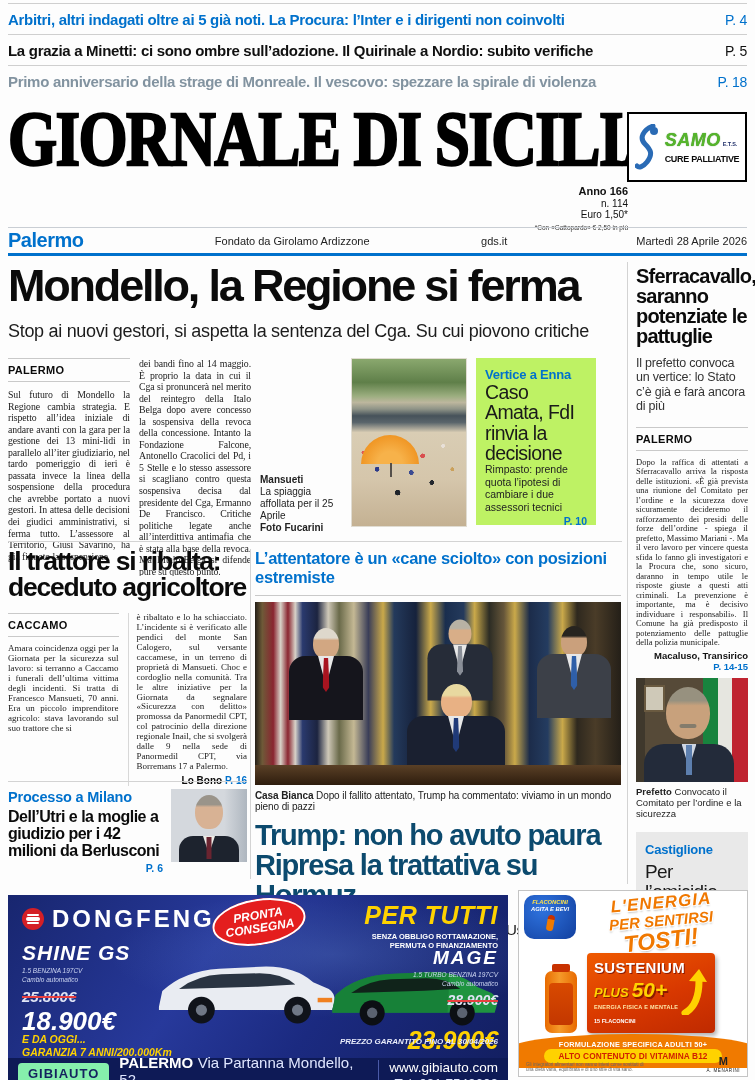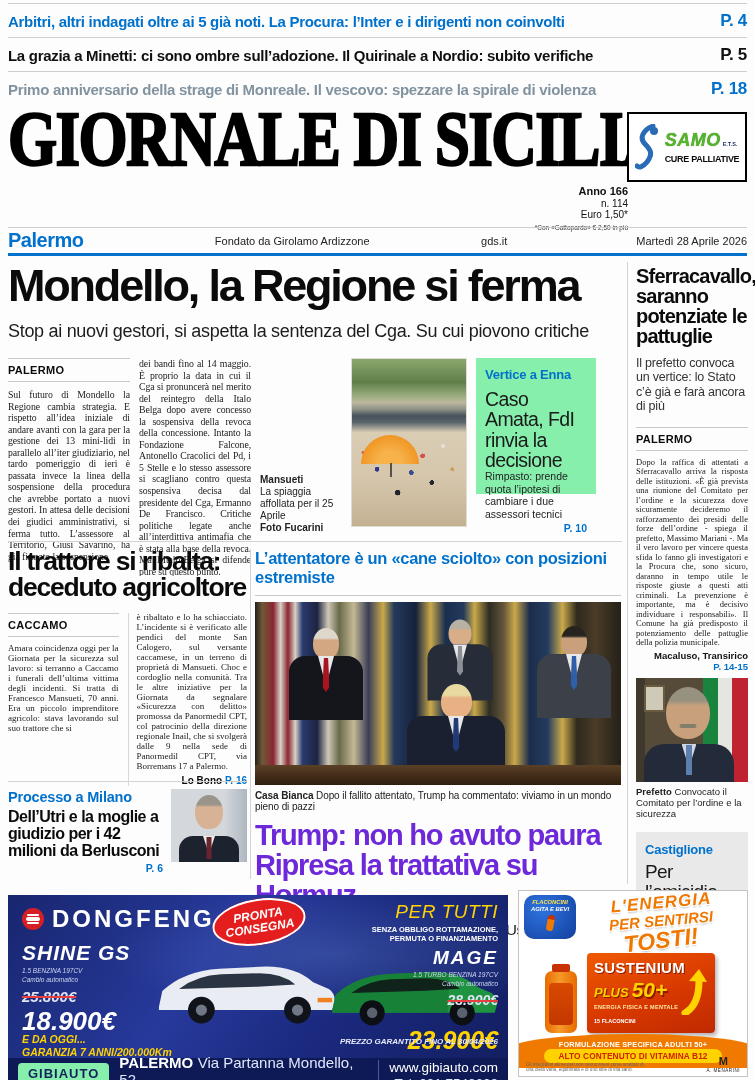--- a/index.html
+++ b/index.html
@@ -3,21 +3,21 @@
 <meta charset="utf-8">
 <style>
   html,body{margin:0;padding:0;background:#ffffff;}
   .page{position:relative;width:755px;height:1080px;background:#fdfdfd;overflow:hidden;
         font-family:"Liberation Sans",sans-serif;color:#111;}
   .hairline{background:#d3d3d3;position:absolute;}
   
   .topstrip{position:absolute;top:3px;left:8px;right:8px;}
   .strip-row{display:flex;justify-content:space-between;align-items:center;
              padding:7px 0 6px;border-top:1px solid #cfcfcf;font-weight:bold;font-size:15px;letter-spacing:-.3px;}
-  .strip-row .sp{font-weight:bold;font-size:17px;color:#0071cc;white-space:nowrap;margin-left:4px;}
+  .strip-row .sp{font-weight:normal;font-size:14px;color:#0071cc;white-space:nowrap;margin-left:4px;}
   .strip-1 .st{color:#0071cc;} .strip-2 .st{color:#101010;} .strip-2 .sp{color:#101010;}
   .strip-3 .st{color:#8293a0;}
   
   .mast-title{position:absolute;top:101px;left:8px;font-family:"Liberation Serif",serif;
               font-weight:bold;font-size:79px;line-height:.95;letter-spacing:-2px;color:#000;
               -webkit-text-stroke:2.4px #000;transform:scaleX(.80);transform-origin:left top;white-space:nowrap;}
   .samo-box{position:absolute;top:112px;right:8px;width:116px;height:66px;border:2.5px solid #000;
             background:#fff;display:flex;align-items:center;justify-content:center;gap:4px;}
   .samo-col{display:flex;flex-direction:column;align-items:flex-start;}
   .samo-name{font-size:18px;font-weight:bold;font-style:italic;color:#56b52c;letter-spacing:.5px;
@@ -61,24 +61,24 @@
       radial-gradient(circle 5px at 70% 74%,#23272e 0 45%,transparent 50%),
       radial-gradient(circle 4px at 10% 56%,#e05555 0 45%,transparent 50%),
       radial-gradient(circle 4px at 88% 66%,#caa05a 0 45%,transparent 50%),
       radial-gradient(circle 5px at 52% 68%,#3b4b92 0 45%,transparent 50%),
       radial-gradient(circle 4px at 32% 60%,#e8cfa8 0 45%,transparent 50%),
       linear-gradient(180deg,#8aa86e 0%,#5f7f49 14%,#9aad7e 22%,#bdb79e 26%,#8e9387 30%,
                       #46525a 34%,#5a656b 38%,#d9cdb4 44%,#d5c6ab 72%,#c4b193 100%);}
   .umbrella{position:absolute;left:9px;top:76px;width:58px;height:29px;border-radius:58px 58px 0 0;
             background:radial-gradient(circle at 50% 100%,#f7b24a 0 30%,#ef9320 75%);}
   .umbrella::after{content:"";position:absolute;left:50%;top:28px;width:1.5px;height:14px;background:#55504a;}
-  .lbox{width:120px;height:136px;background:#86efac;padding:9px 9px 8px;box-sizing:border-box;
+  .lbox{width:120px;height:167px;background:#bef264;padding:9px 9px 8px;box-sizing:border-box;
         display:flex;flex-direction:column;}
   .boxkick{font-size:13px;font-weight:bold;color:#0071cc;letter-spacing:-.2px;}
-  .boxtitle{font-size:19.5px;line-height:1.04;color:#1a1a1a;margin-top:7px;letter-spacing:-.6px;}
+  .boxtitle{font-size:19.5px;line-height:1.04;color:#1a1a1a;margin-top:0;letter-spacing:-.6px;}
   .boxtext{font-size:10.5px;line-height:1.2;color:#222;margin-top:auto;}
   .boxpage{text-align:right;font-size:10.5px;font-weight:bold;color:#0071cc;margin-top:2px;}
   
   .rule-mid{top:541px;left:8px;width:614px;height:1px;}
   .tractor{position:absolute;top:549px;left:8px;width:239px;}
   .tractor h3{margin:0;font-size:26.5px;line-height:.97;letter-spacing:-1.2px;color:#0b0b0b;}
   .trow{display:flex;gap:9px;margin-top:13px;}
   .tcol1{width:112px;}
   .tcol2{width:112px;border-left:1px solid #d8d8d8;padding-left:8px;display:flex;flex-direction:column;}
   .tsub{font-size:12.5px;line-height:1.16;color:#333;margin-bottom:9px;letter-spacing:-.2px;}
@@ -121,21 +121,21 @@
   .fig .torso::after{content:"";position:absolute;left:50%;top:2px;transform:translateX(-50%);
              width:7px;height:34px;background:var(--tie);clip-path:polygon(20% 0,80% 0,100% 85%,50% 100%,0 85%);}
   .fig-a{--hair:#ded8cc;--skin:#d2a782;--suit:#15151c;--tie:#a81420;left:34px;top:26px;}
   .fig-b{--hair:#b8b2a4;--skin:#d8ae88;--suit:#262c38;--tie:#8a8f98;left:168px;top:12px;transform:scale(.88);}
   .fig-c{--hair:#27241f;--skin:#caa07c;--suit:#3c4048;--tie:#2f5fa8;left:282px;top:24px;}
   .fig-t{--hair:#e8d9a0;--skin:#e8b184;--suit:#1a2030;--tie:#203a78;left:152px;top:82px;}
   .fig-t .head{width:31px;height:35px;}
   .fig-t .torso{width:98px;height:60px;}
   .tcap{font-size:10px;color:#222;margin-top:5px;letter-spacing:-.1px;}
   .tcap b{font-weight:bold;}
-  .trump h3{margin:9px 0 0;font-size:29px;line-height:1.03;letter-spacing:-1.2px;color:#6d28d9;}
+  .trump h3{margin:9px 0 0;font-size:29px;line-height:1.03;letter-spacing:-1.2px;color:#0c4a6e;}
   .tsubrow{display:flex;align-items:flex-end;margin-top:10px;}
   .tsub{flex:1;font-size:15.5px;color:#1c1c1c;letter-spacing:-.3px;}
   .tpage{font-size:11px;font-weight:bold;color:#0071cc;margin-left:8px;}
   
   .vrule-r{top:262px;left:627px;width:1px;height:622px;}
   .rightcol{position:absolute;top:266px;left:636px;width:112px;}
   .rightcol h3{margin:0;font-size:20px;line-height:1.0;letter-spacing:-.8px;color:#0b0b0b;}
   .rsub{font-size:12.5px;line-height:1.15;color:#333;margin-top:10px;letter-spacing:-.2px;}
   .rkick{margin-top:13px;}
   .rbody{font-family:"Liberation Serif",serif;font-size:8.5px;line-height:1.12;text-align:justify;
@@ -176,21 +176,21 @@
     font-size:12px;line-height:1.05;font-weight:bold;font-style:italic;box-shadow:0 0 0 2px #fff inset;}
   .df-m1{position:absolute;left:14px;top:46px;}
   .df-m1name{font-size:21px;font-weight:bold;font-style:italic;letter-spacing:1px;}
   .df-spec{font-size:6.5px;font-style:italic;color:#cdd6f2;margin-top:2px;}
   .df-old{font-size:15px;font-weight:bold;font-style:italic;color:#dfe4f5;text-decoration:line-through;
           text-decoration-color:#e84040;text-decoration-thickness:2px;margin-top:5px;}
   .df-price{font-size:26px;font-weight:bold;font-style:italic;margin-top:1px;}
   .df-offer{position:absolute;left:14px;top:138px;font-size:10.5px;font-weight:bold;font-style:italic;
             color:#ffd200;line-height:1.25;}
   .df-claim{position:absolute;right:10px;top:6px;text-align:right;}
-  .df-claimtxt{font-size:19px;font-weight:normal;font-style:italic;color:#ffd200;letter-spacing:.5px;}
+  .df-claimtxt{font-size:25px;font-weight:bold;font-style:italic;color:#ffd200;letter-spacing:.5px;}
   .df-claimsub{font-size:7.5px;font-weight:bold;color:#fff;line-height:1.25;margin-top:2px;}
   .df-m2{position:absolute;right:10px;top:52px;text-align:right;}
   .df-m2name{font-size:19px;font-weight:bold;font-style:italic;letter-spacing:2px;}
   .df-price2{font-size:25px;font-weight:bold;font-style:italic;color:#ffd200;margin-top:18px;}
   .df-guar{position:absolute;right:10px;top:142px;font-size:8px;font-weight:bold;font-style:italic;color:#e9ecfb;}
   .df-car{position:absolute;}
   .df-bar{position:absolute;left:0;right:0;bottom:0;height:35px;background:#0e1a56;
           display:flex;align-items:center;padding:0 10px;box-sizing:border-box;gap:10px;}
   .gb-pill{background:#86efac;color:#14215e;font-weight:bold;font-size:13px;letter-spacing:1px;
            border-radius:4px;padding:3px 10px 4px;border-bottom:3px solid #d41f26;flex:none;}

